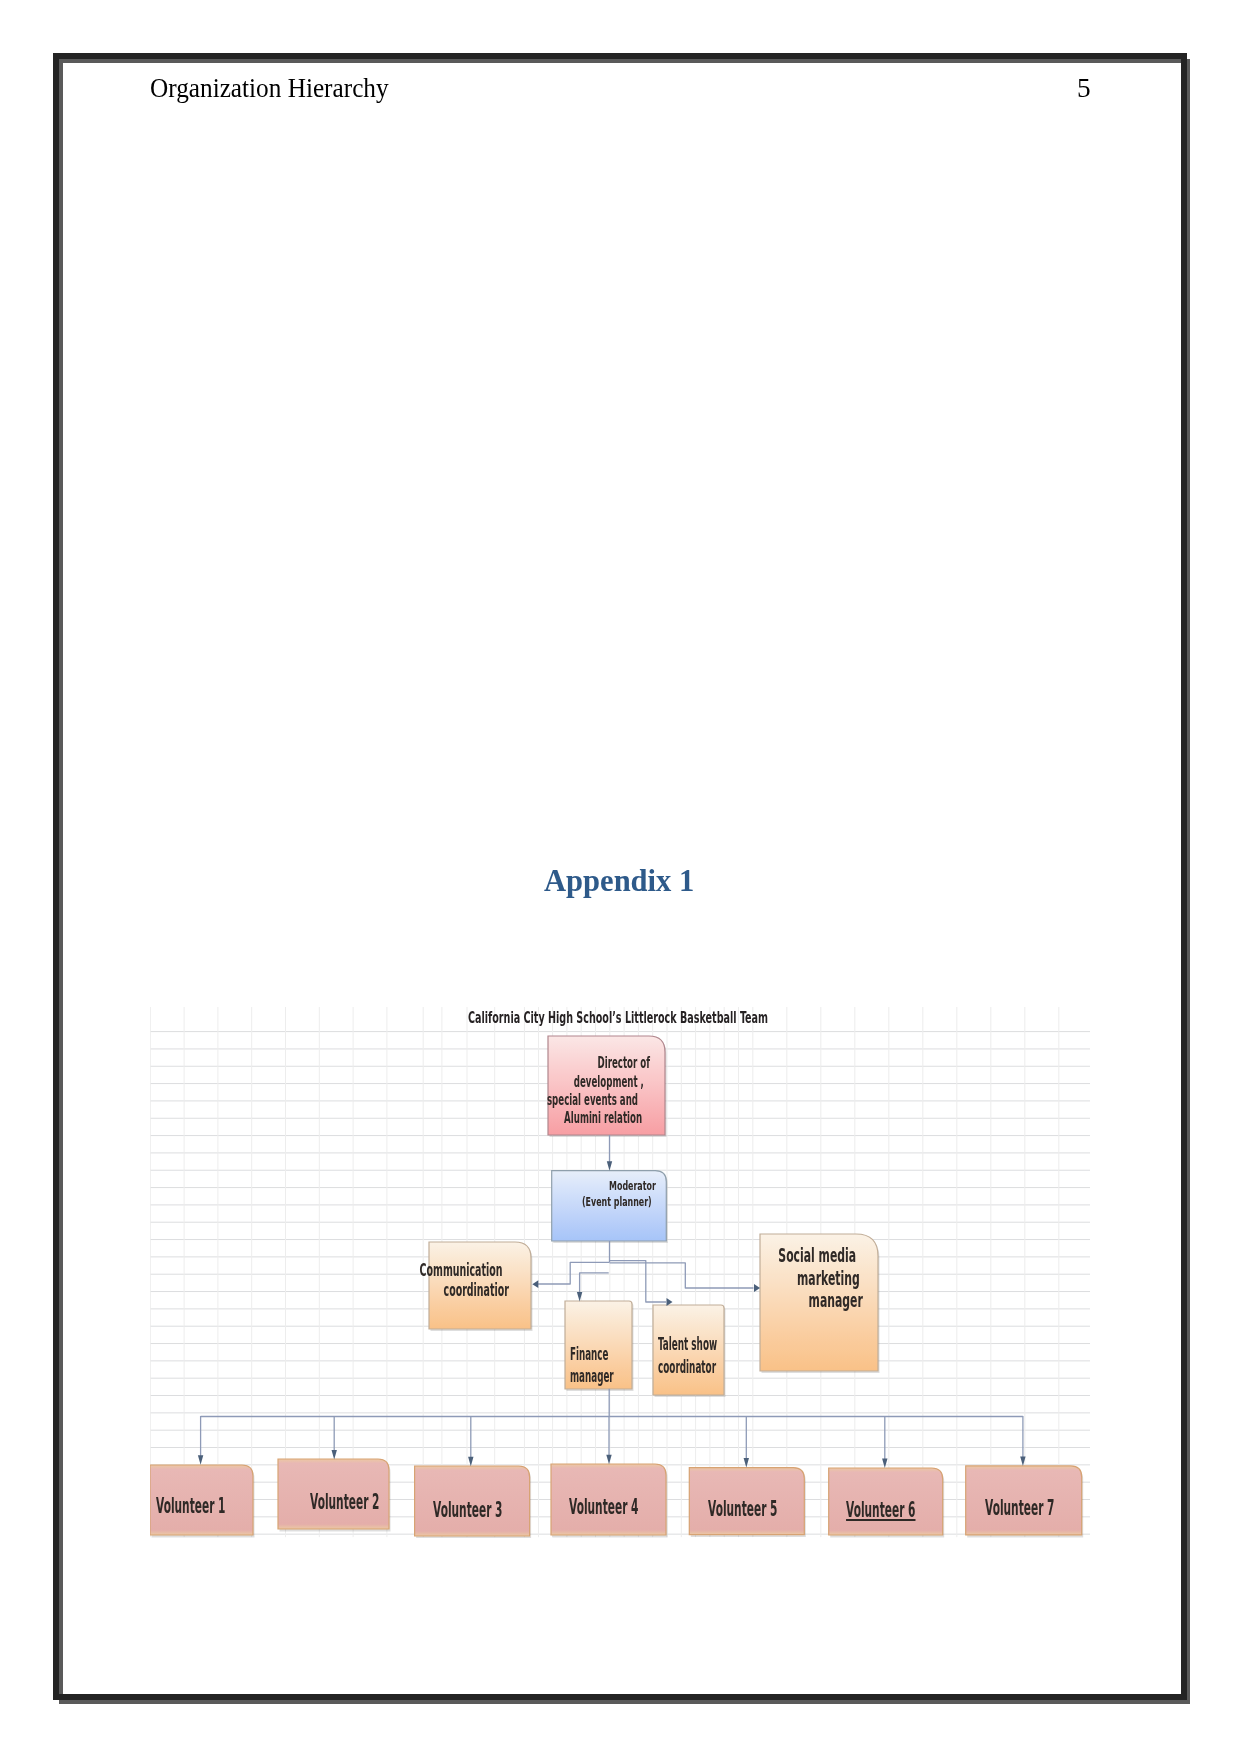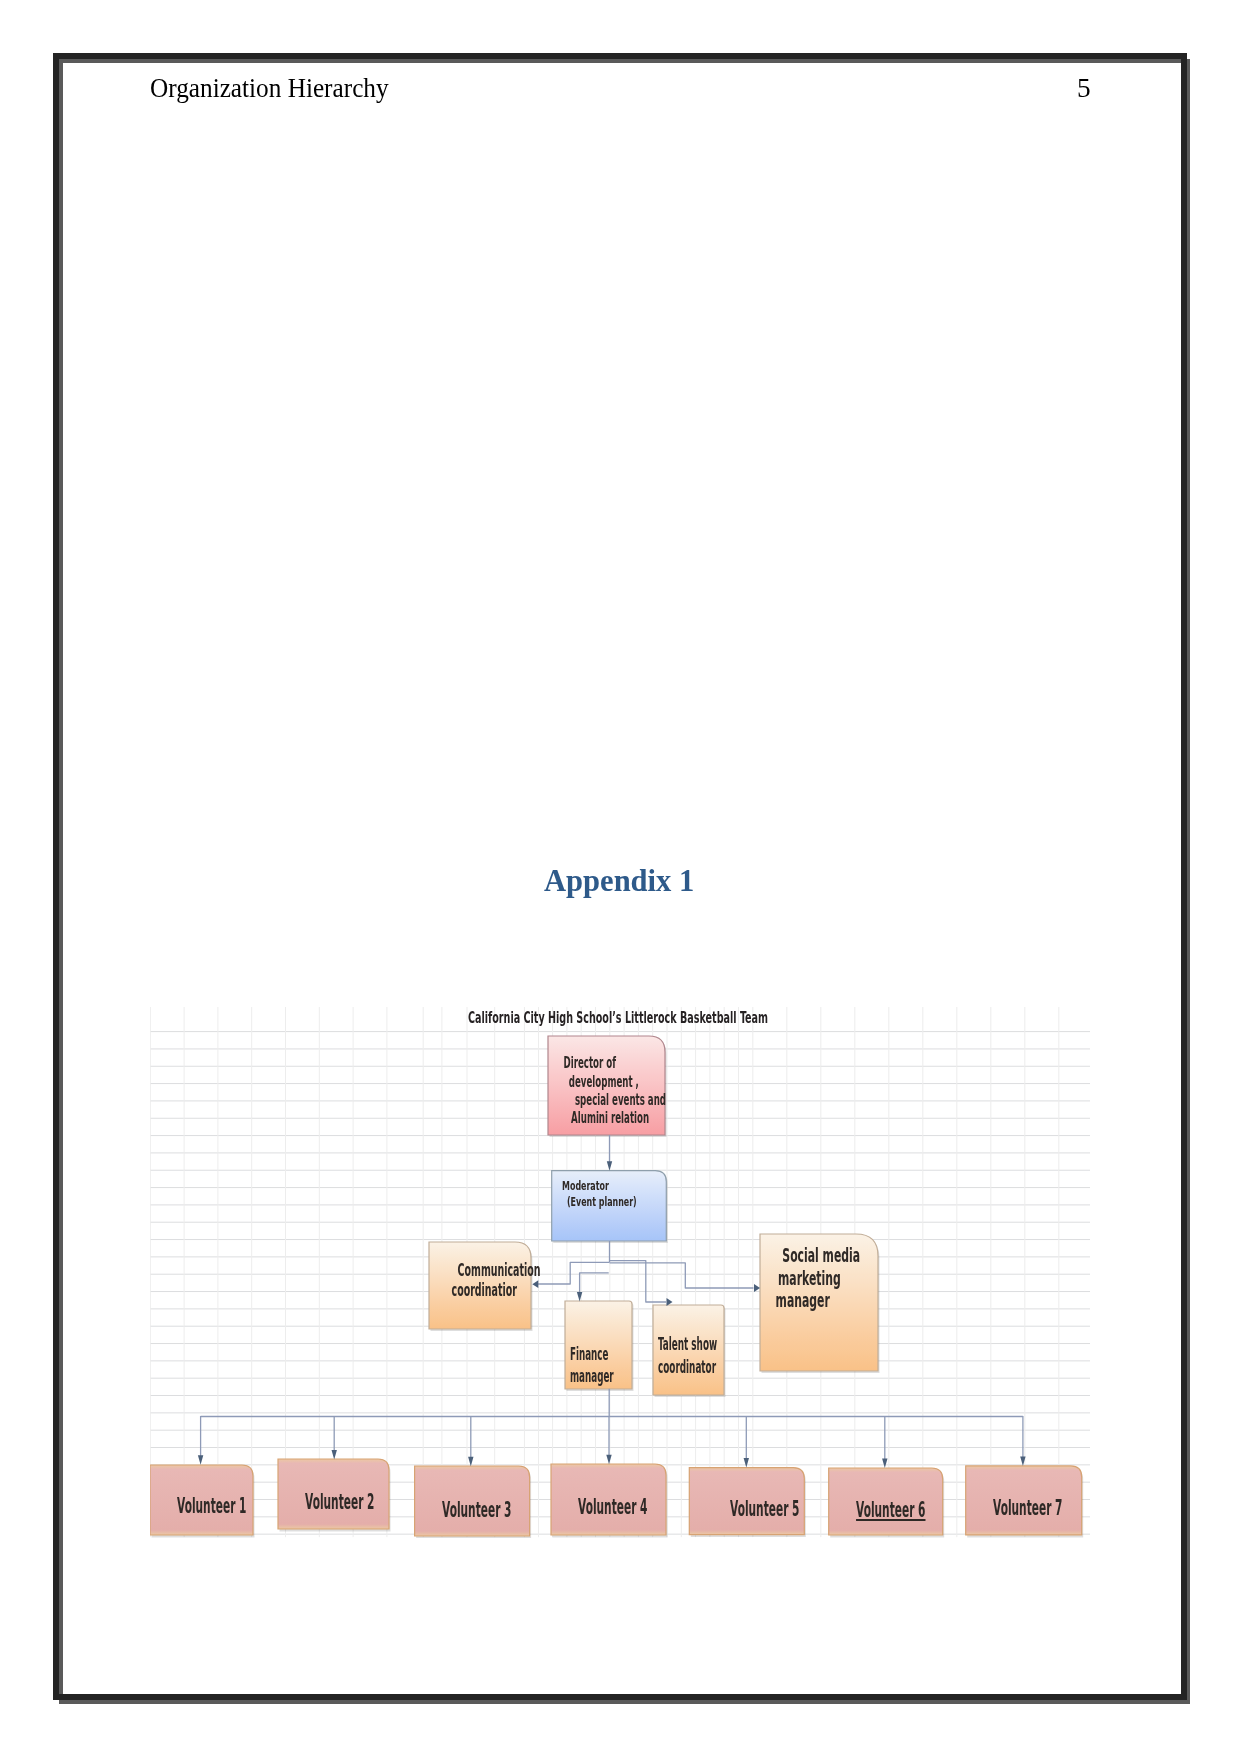--- a/index.html
+++ b/index.html
@@ -8,21 +8,21 @@
   .page-border-gray{position:absolute;left:59px;top:59px;width:1131px;height:1645px;border:4px solid #5a5a5a;box-sizing:border-box;}
   .page-border-outer{position:absolute;left:53px;top:53px;width:1134px;height:1647px;border:6px solid #242424;box-sizing:border-box;}
   .hdr{position:absolute;left:150px;top:75px;font-size:27.3px;line-height:1;color:#000;transform:scaleX(0.925);transform-origin:0 0;white-space:nowrap;}
   .pageno{position:absolute;left:1077px;top:75px;font-size:27.3px;line-height:1;color:#000;}
   .appendix{position:absolute;left:544px;top:864px;font-size:32px;line-height:1;font-weight:bold;color:#2e5a8a;white-space:nowrap;transform:scaleX(0.955);transform-origin:0 0;}
   .diagram{position:absolute;left:150px;top:1007px;width:941px;height:531px;filter:blur(0.55px) contrast(0.98);}
   .diagram svg{position:absolute;left:0;top:0;}
   #node-layer{position:absolute;left:0;top:0;width:941px;height:531px;}
   .node{position:absolute;box-sizing:border-box;display:flex;align-items:center;justify-content:center;text-align:center;
         font-family:"DejaVu Sans Condensed","DejaVu Sans",sans-serif;font-weight:bold;color:#2d2724;line-height:1.18;}
-  .node .txt{width:100%;padding:0;display:flex;flex-direction:column;align-items:flex-start;}
+  .node .txt{width:100%;padding:0;display:flex;flex-direction:column;align-items:flex-end;}
   .node .txt > div{white-space:nowrap;width:max-content;transform:scaleX(var(--sx,0.58));}
   .node .txt[data-ha='flex-start'] > div{transform-origin:left center;}
   .chart-title{position:absolute;font-family:"DejaVu Sans Condensed","DejaVu Sans",sans-serif;font-weight:bold;color:#231f20;white-space:nowrap;transform:scaleX(0.702);transform-origin:0 0;}
 </style>
 </head>
 <body>
 
 <div class="page-border-gray"></div>
 <div class="page-border-outer"></div>
 <div class="hdr">Organization Hierarchy</div>
@@ -232,21 +232,21 @@
       <div class="node" style="left: 264.6px; top: 459px; width: 115px; height: 70px; font-size: 21px; --sx: 0.562; line-height: 21px; padding: 18px 0px 0px;">
         <div class="txt">
           <div>Volunteer 3</div>
         </div>
       </div>
       <div class="node" style="left: 401px; top: 457px; width: 115px; height: 71px; font-size: 21px; --sx: 0.562; line-height: 21px; padding: 16px 0px 0px;">
         <div class="txt">
           <div>Volunteer 4</div>
         </div>
       </div>
-      <div class="node" style="left: 539.3px; top: 460.6px; width: 115px; height: 67px; font-size: 21px; --sx: 0.562; line-height: 21px; padding: 16px 0px 0px; margin-left: 14px;">
+      <div class="node" style="left: 539.3px; top: 460.6px; width: 115px; height: 67px; font-size: 21px; --sx: 0.562; line-height: 21px; padding: 16px 0px 0px;">
         <div class="txt">
           <div>Volunteer 5</div>
         </div>
       </div>
       <div class="node" style="left: 678.7px; top: 461px; width: 114px; height: 67px; font-size: 21px; --sx: 0.562; line-height: 21px; padding: 17px 0px 0px; text-decoration: underline;">
         <div class="txt">
           <div>Volunteer 6</div>
         </div>
       </div>
       <div class="node" style="left: 815.7px; top: 458.9px; width: 116px; height: 69px; font-size: 21px; --sx: 0.562; line-height: 21px; padding: 16px 0px 0px;">

